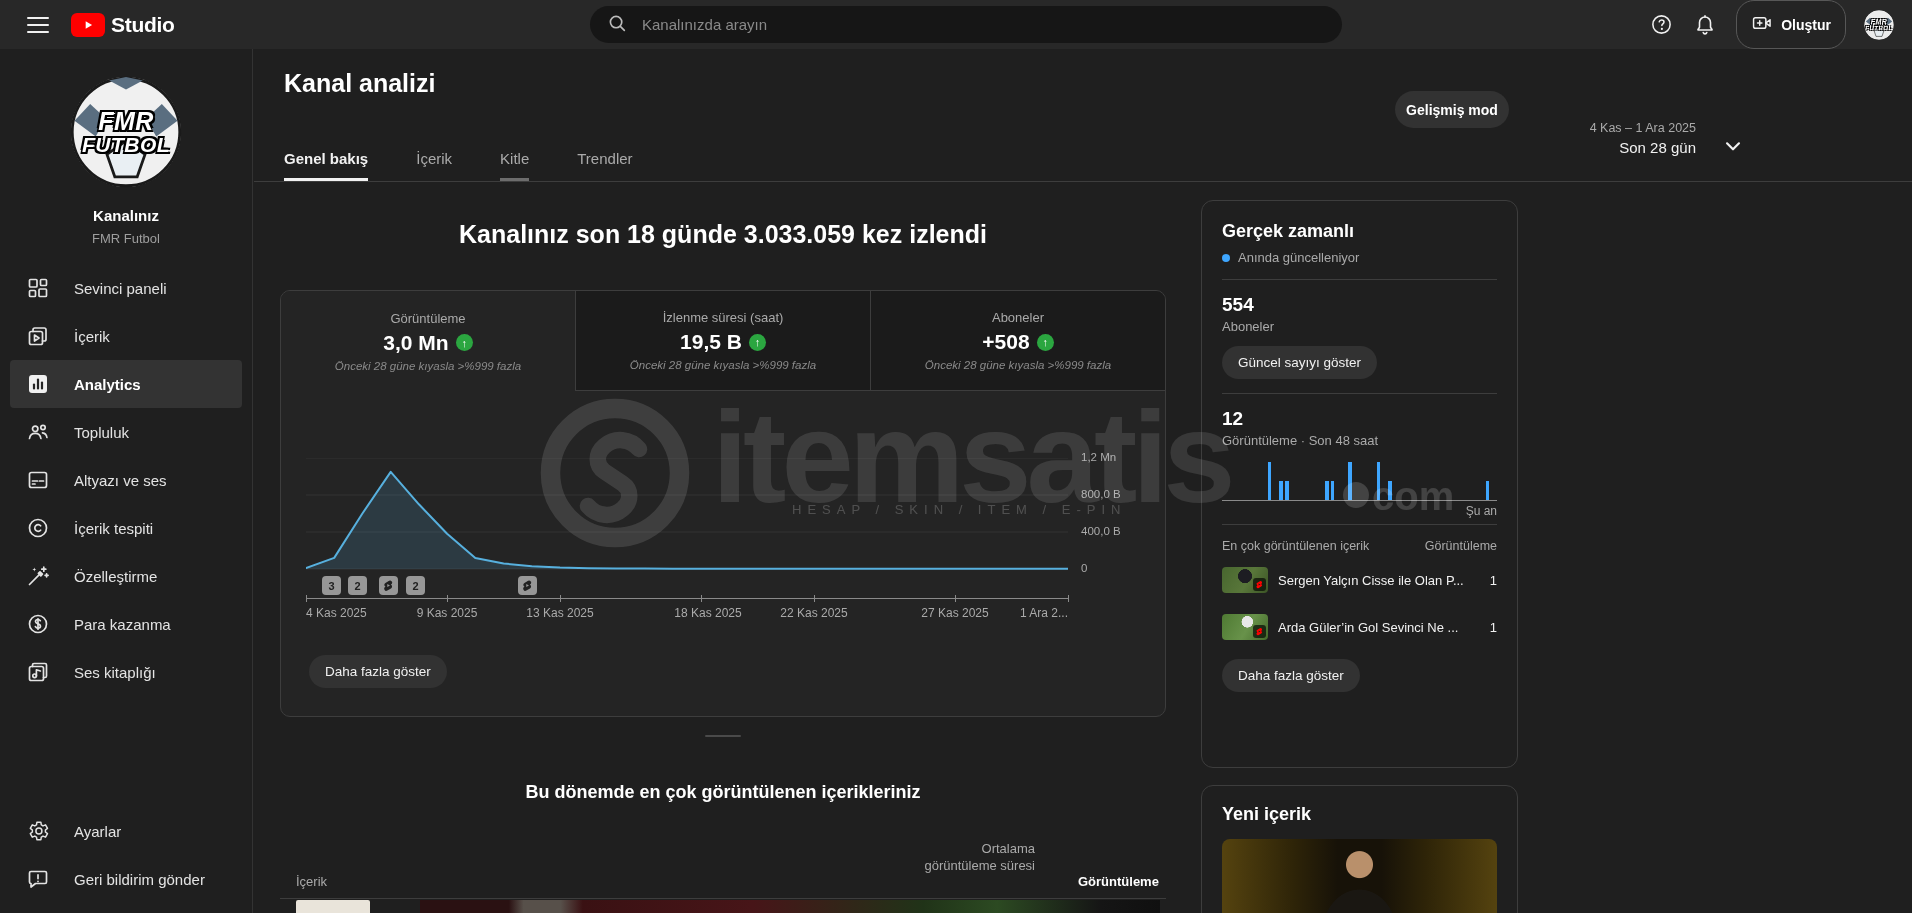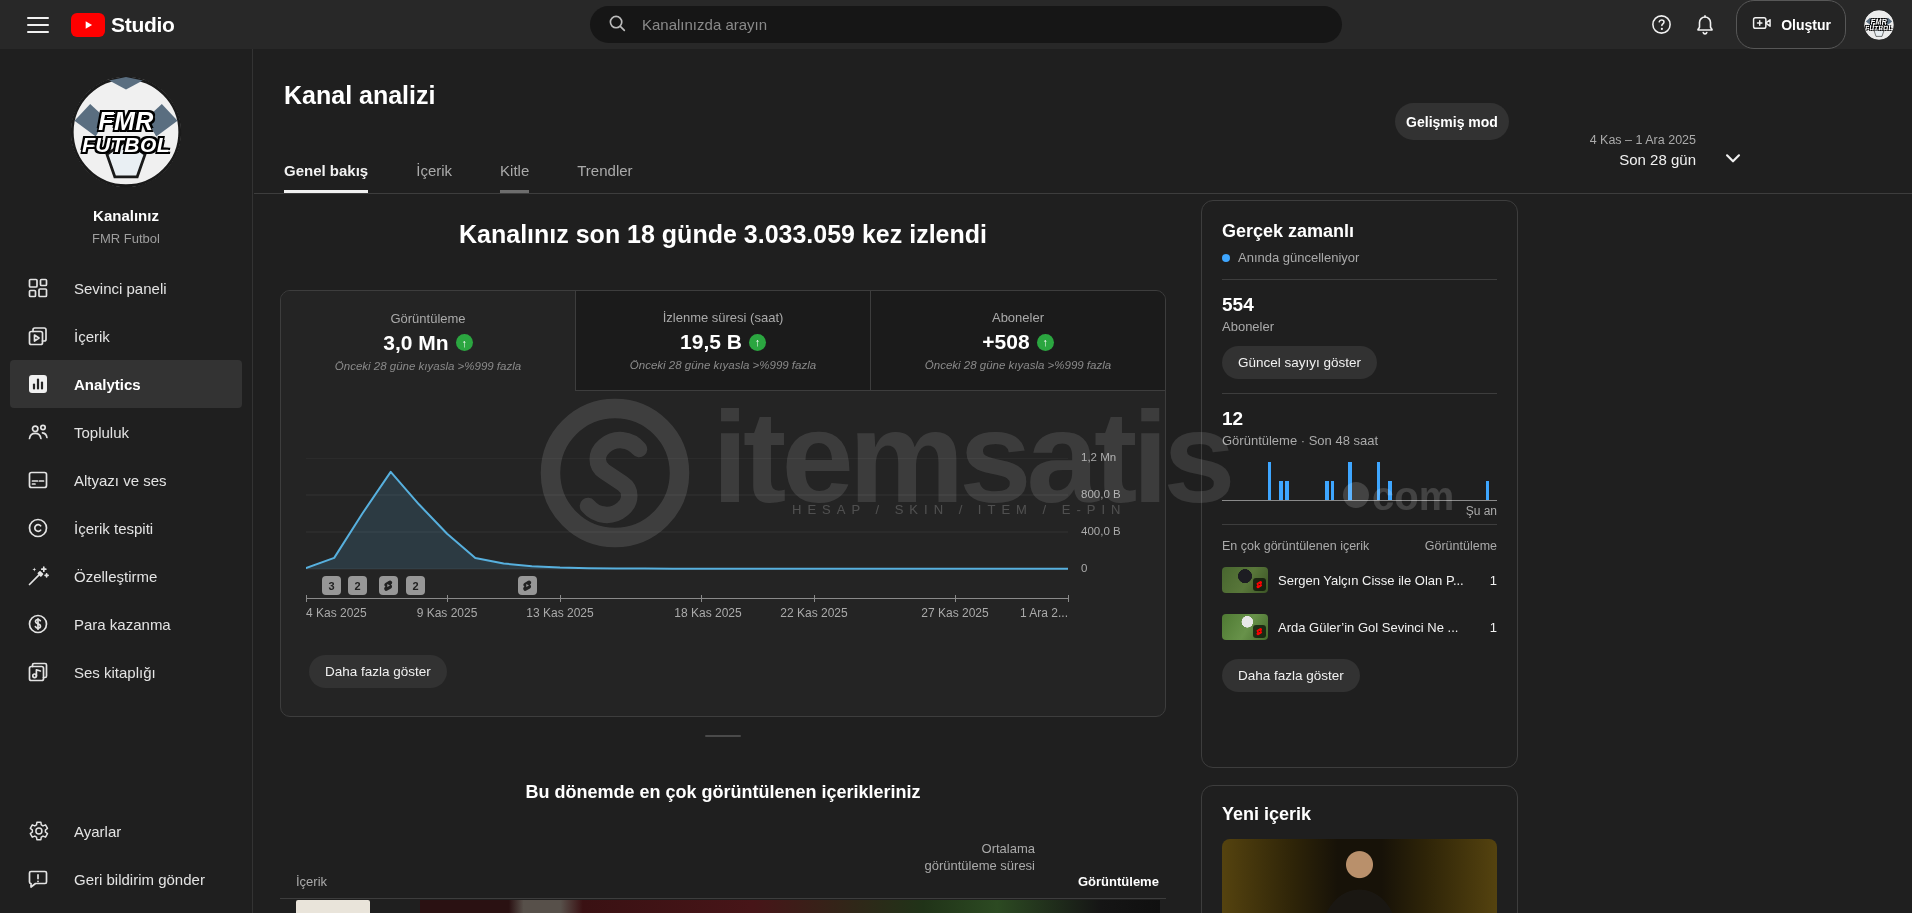--- a/index.html
+++ b/index.html
@@ -38,21 +38,21 @@
   .side-menu{position:absolute;top:215px;left:0;width:100%;}
   .side-item{height:48px;display:flex;align-items:center;padding-left:26px;cursor:pointer;color:#e3e3e3;}
   .side-item .side-icon{width:24px;height:24px;display:flex;align-items:center;justify-content:center;}
   .side-item .side-label{margin-left:24px;font-size:15px;}
   .side-item.active{background:#333;border-radius:4px;margin:0 10px;padding-left:16px;}
   .side-item.active .side-label{font-weight:700;color:#fff;}
   .side-footer{position:absolute;bottom:10px;left:0;width:100%;}
 
   
   .main{position:absolute;top:49px;left:254px;right:0;bottom:0;}
-  .page-head{position:absolute;top:12px;left:0;right:0;height:133px;border-bottom:1px solid #3d3d3d;}
+  .page-head{position:absolute;top:0;left:0;right:0;height:133px;border-bottom:1px solid #3d3d3d;}
   .page-title{position:absolute;left:30px;top:20px;font-size:25px;font-weight:600;color:#fff;margin:0;}
   .adv-pill{position:absolute;left:1141px;top:42px;width:114px;height:37px;border:none;border-radius:19px;background:#323232;color:#fff;font-size:14px;font-weight:700;cursor:pointer;font-family:"Liberation Sans",sans-serif;}
   .date-picker{position:absolute;right:216px;top:72px;text-align:right;cursor:pointer;}
   .dr-range{font-size:12.5px;color:#aaa;}
   .dr-label{font-size:15px;color:#f1f1f1;margin-top:4px;}
   .chev{position:absolute;right:166px;top:84px;cursor:pointer;}
   .tabs{position:absolute;left:30px;bottom:0;display:flex;gap:48px;}
   .tab{position:relative;padding-bottom:14px;font-size:15px;color:#aaa;cursor:pointer;}
   .tab.active{color:#f1f1f1;font-weight:700;}
   .tab.active::after{content:"";position:absolute;left:0;right:0;bottom:0;height:3px;background:#f1f1f1;}

